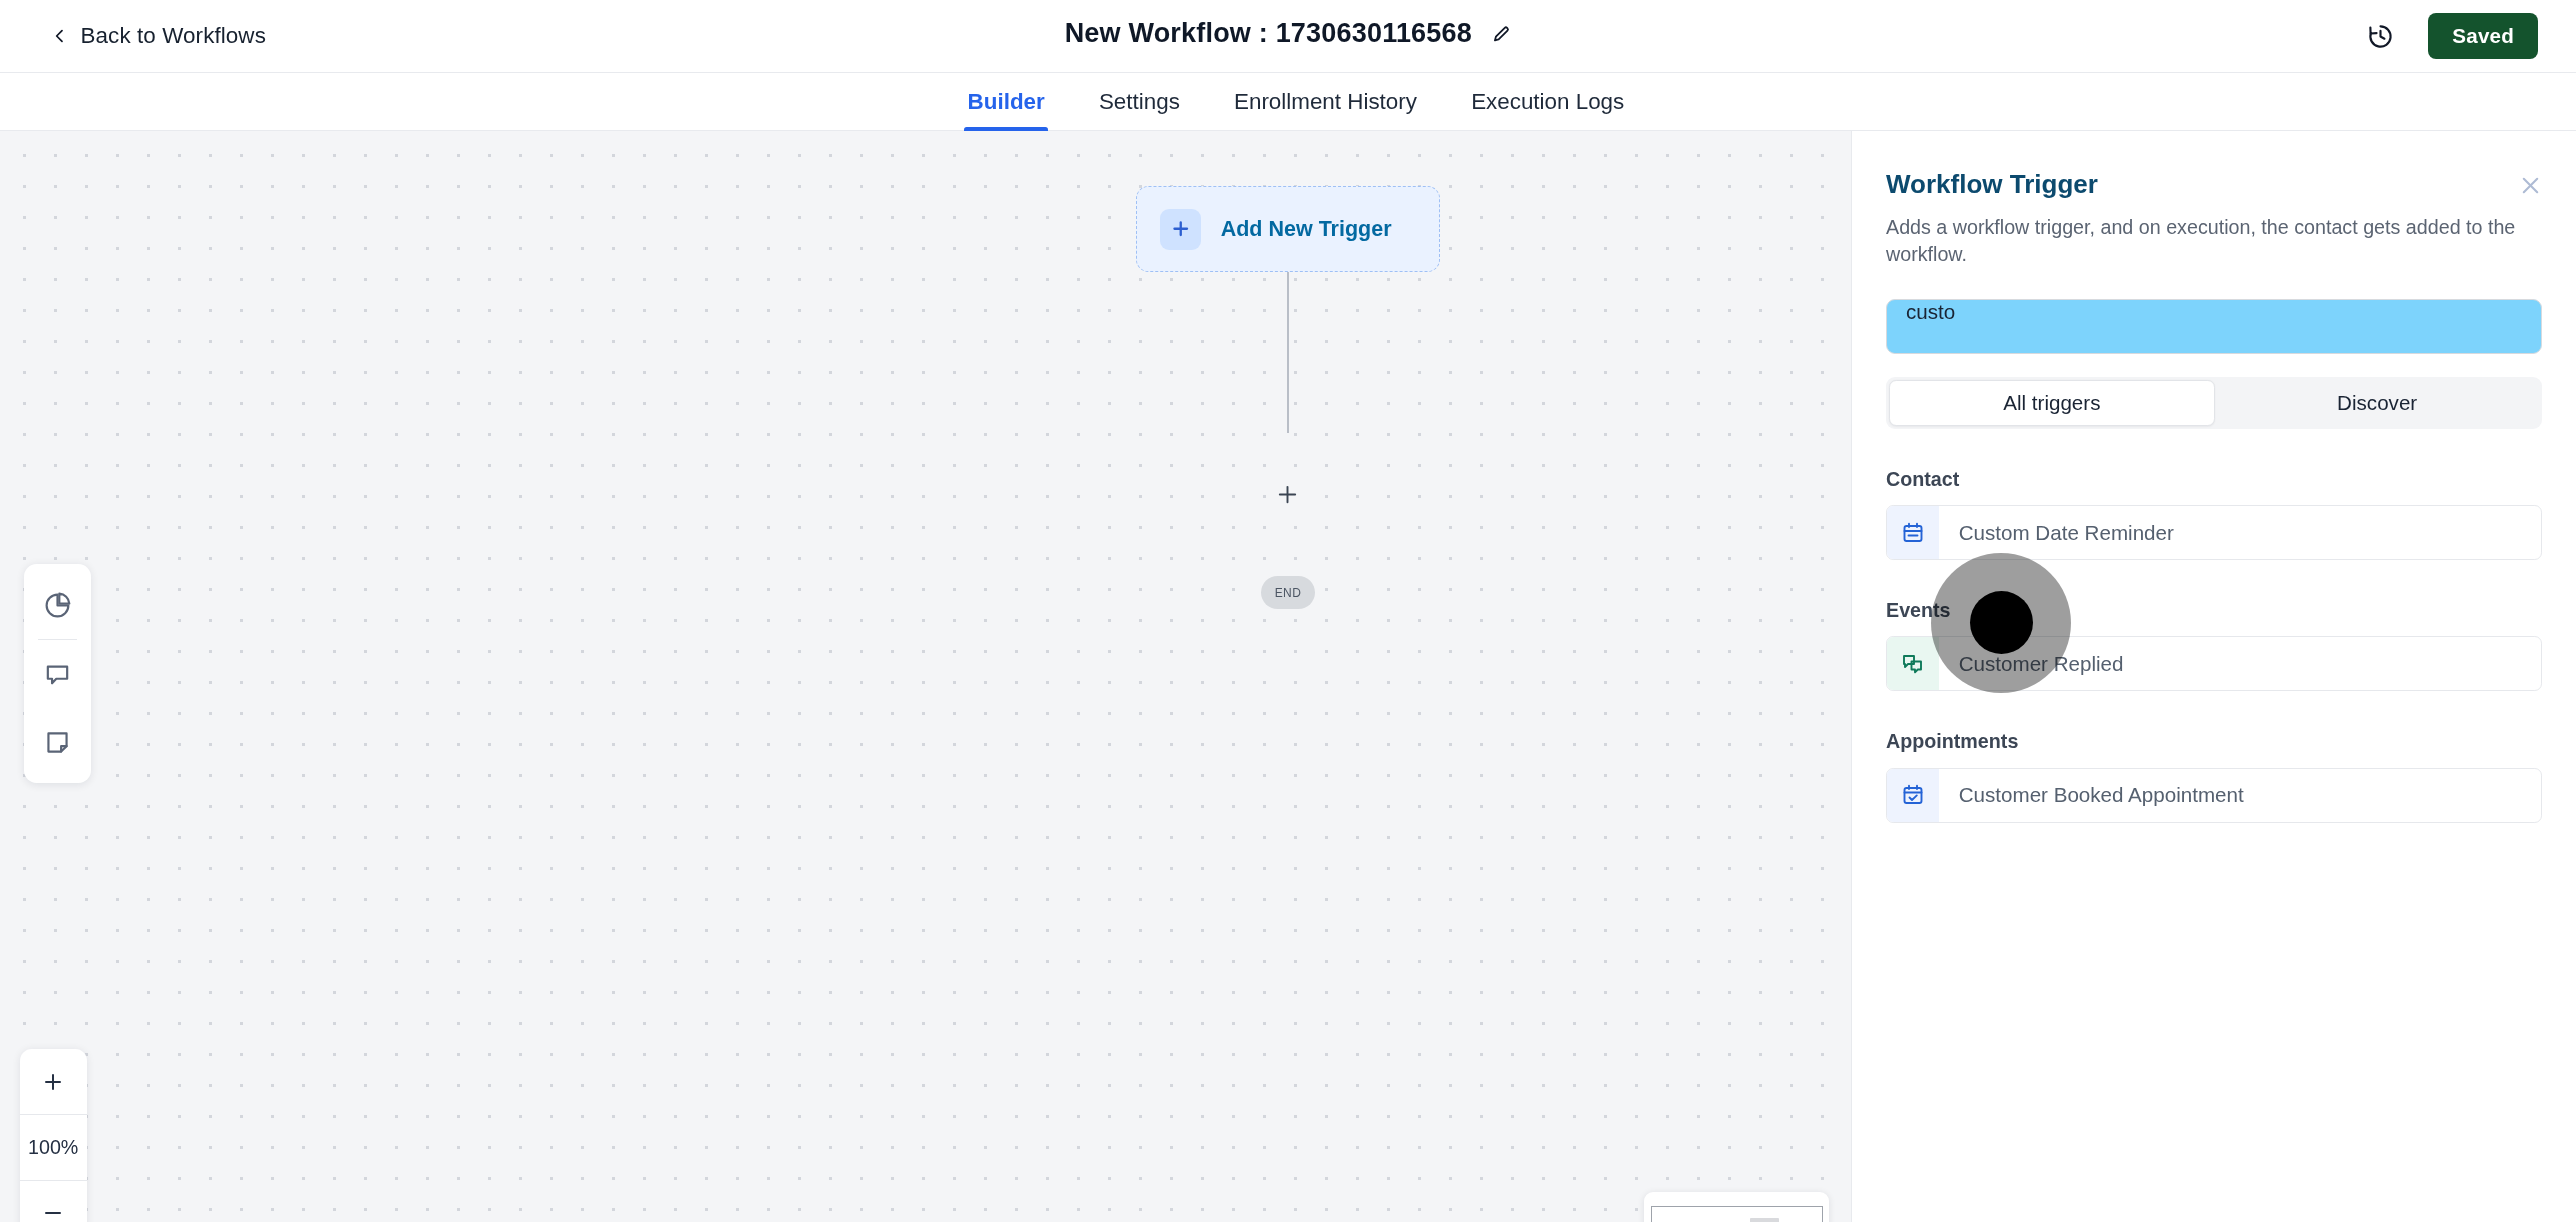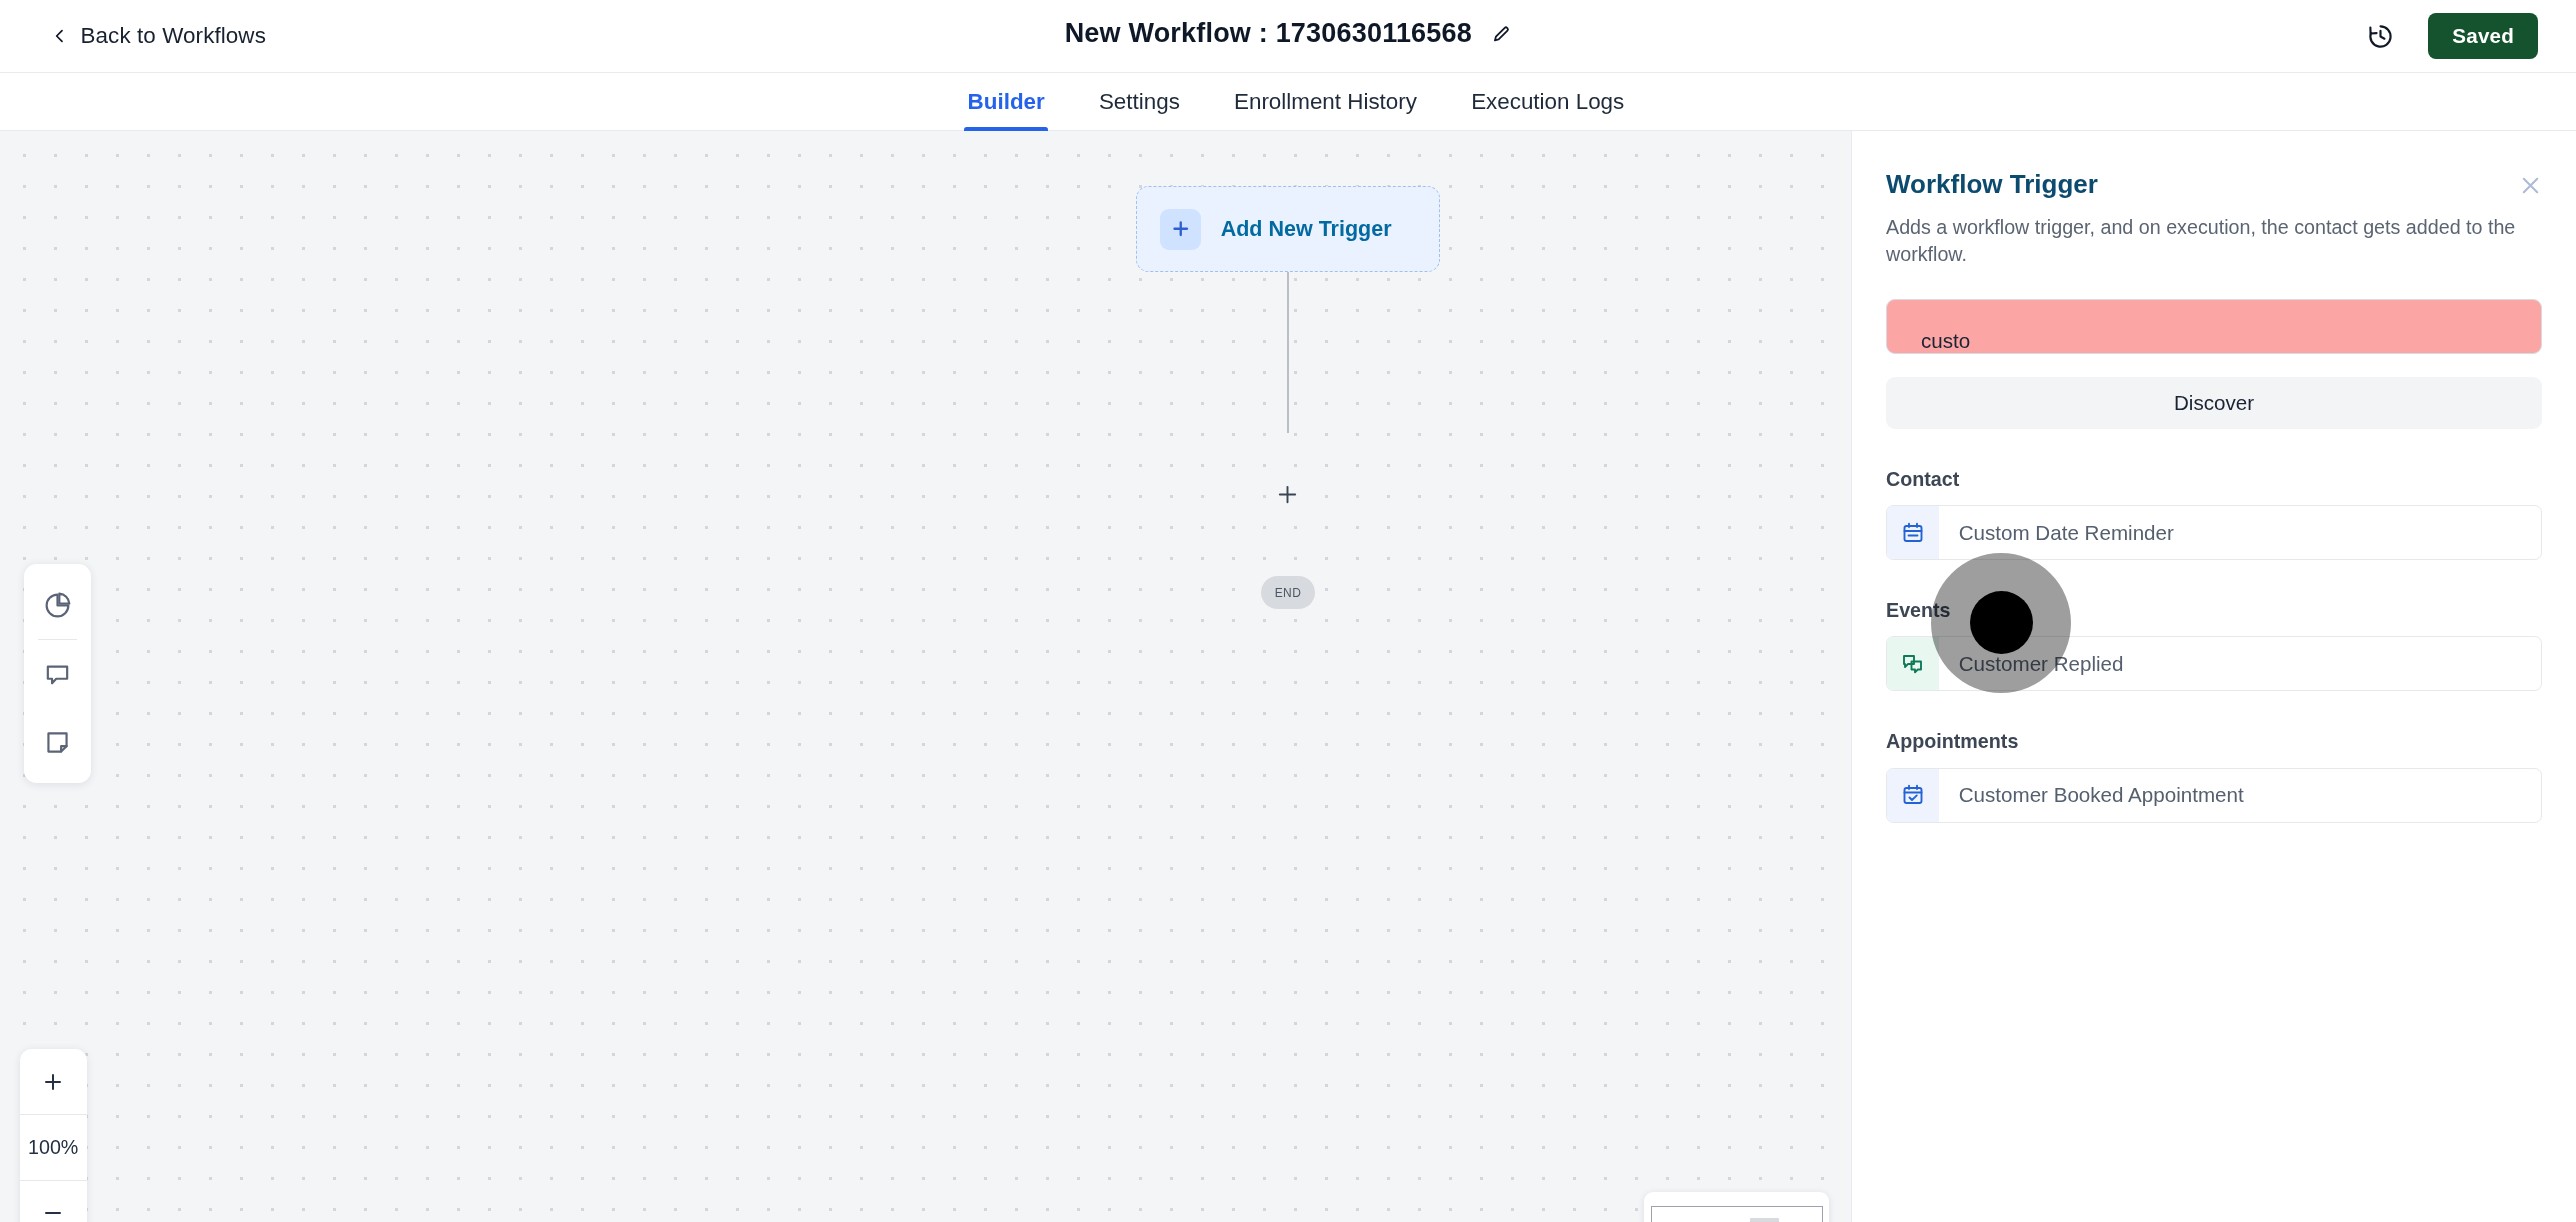--- a/index.html
+++ b/index.html
@@ -199,22 +199,22 @@
     display: flex; align-items: flex-start; justify-content: space-between;
   }
   .panel-title { font-size: 26px; font-weight: 700; color: #0c4a6e; }
   .close-icon { width: 23px; height: 23px; display: block; cursor: pointer; margin-top: 5.4px; }
   .panel-sub {
     font-size: 19.7px; color: #5b6472; margin-top: 14.3px; line-height: 1.35;
   }
   .search-box {
     margin-top: 32px; width: 100%; height: 55px;
     border: 0.9px solid #d7dade; border-radius: 9px;
-    display: flex; align-items: flex-end; padding: 0 34px;
-    background: #fca5a5;
+    display: flex; align-items: flex-start; padding: 0 19px;
+    background: #7dd3fc;
   }
   .search-box input {
     border: none; outline: none; width: 100%;
     font-size: 20.6px; color: #1a2434;
     font-family: "Liberation Sans", sans-serif;
     background: transparent;
   }
   .segmented {
     margin-top: 22.4px; width: 100%; height: 52px;
     background: #f3f4f6; border-radius: 9px;
@@ -383,20 +383,21 @@
         </svg>
     </span>
   </div>
   <div class="panel-sub">Adds a workflow trigger, and on execution, the contact gets added to the workflow.</div>
 
   <div class="search-box">
     <input type="text" value="custo" style="">
   </div>
 
   <div class="segmented">
+    <div class="seg active">All triggers</div>
     <div class="seg">Discover</div>
   </div>
 
   <div class="group-title">Contact</div>
   <div class="trigger-item">
     <span class="trig-icon blue">
       <svg viewBox="0 0 24 24" fill="none" stroke="#2463d6" stroke-width="1.9" stroke-linecap="round" stroke-linejoin="round">
         <rect x="3.5" y="5" width="17" height="15" rx="2"></rect>
           <line x1="3.5" y1="10" x2="20.5" y2="10"></line>
         <line x1="8" y1="2.8" x2="8" y2="6"></line>

